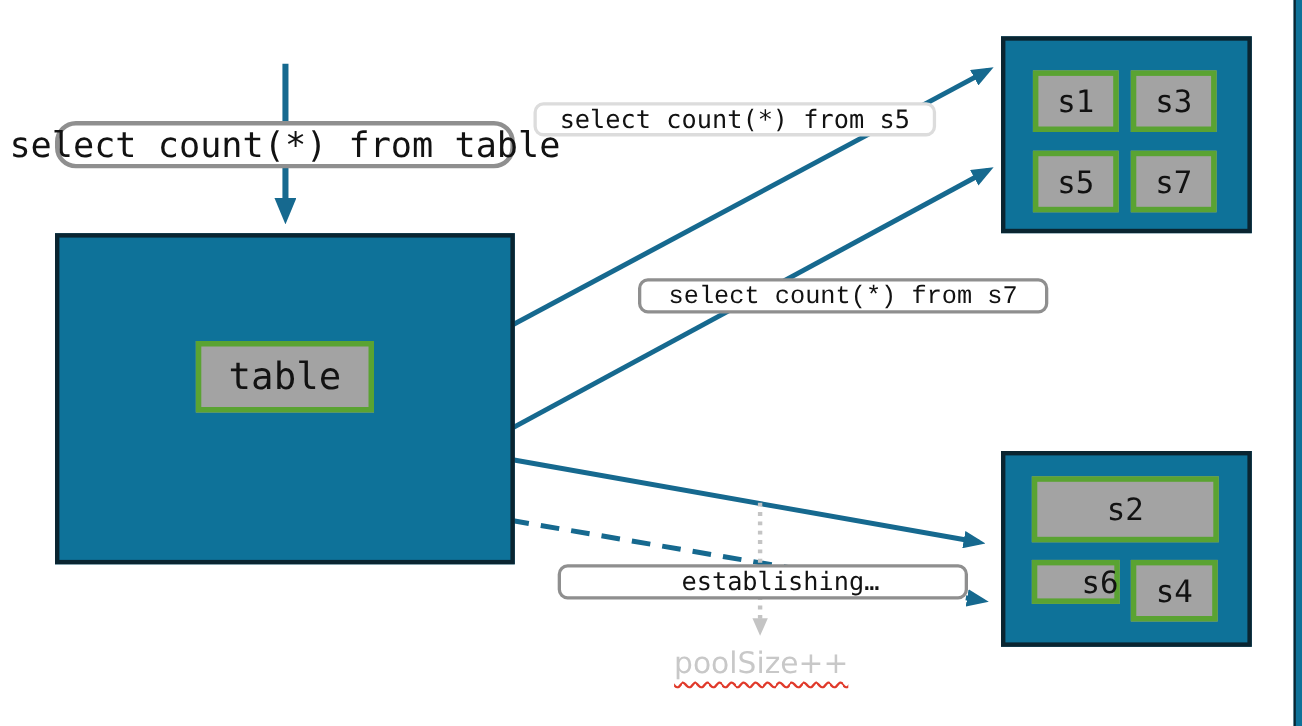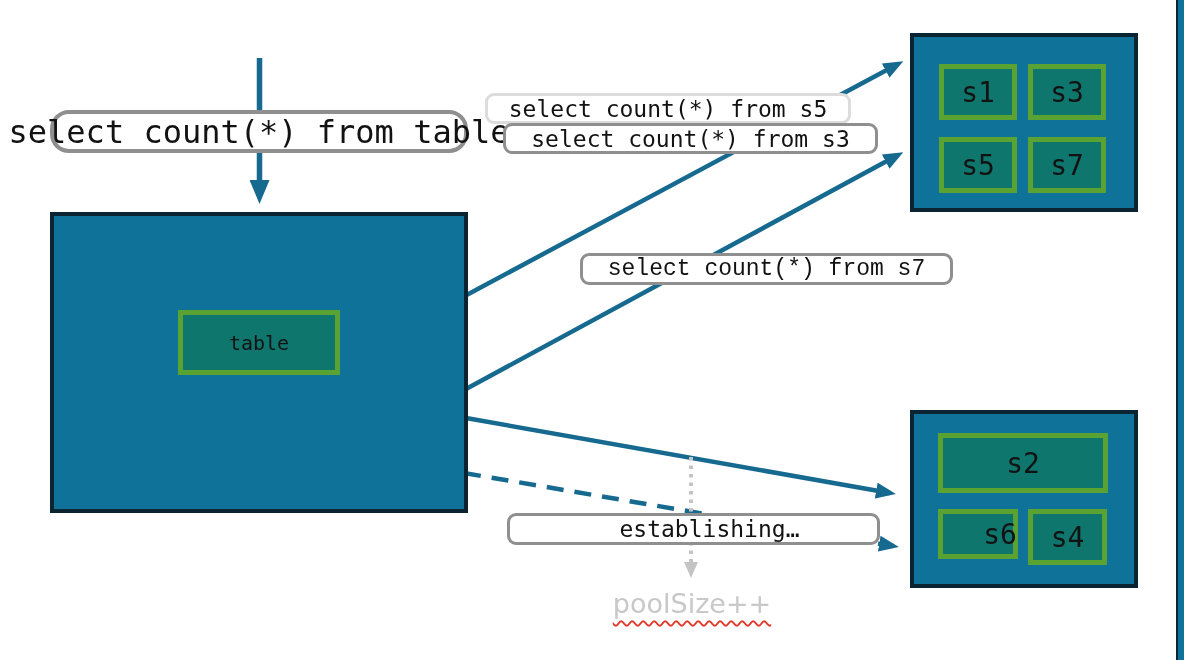--- a/index.html
+++ b/index.html
@@ -16,25 +16,25 @@
     font-size:23px;color:#121212;white-space:nowrap;letter-spacing:0px;
   }
   .qlabel.big{font-size:32px;border-width:4px;border-radius:19px;}
   .qlabel.light{border-color:#dcdcdc;}
   .node{
     position:absolute;z-index:2;box-sizing:border-box;
     background:#0e7299;border:4px solid #0a2531;
   }
   .shard{
     position:absolute;box-sizing:border-box;
-    background:#0f766e;border:5px solid #5aa332;
+    background:#a3a3a3;border:5px solid #5aa332;
     display:flex;align-items:center;justify-content:center;
     font-size:28px;color:#121212;
   }
-  .table-inner{font-size:20px;}
+  .table-inner{font-size:34px;}
   .poolsize{
     position:absolute;z-index:2;width:184px;text-align:center;
     font-family:"DejaVu Sans","Liberation Sans",sans-serif;
     font-size:27px;color:#c8c8c8;
     text-decoration:underline wavy #e03a2b 2px;
     text-underline-offset:7px;
   }
   .slide-edge{
     position:absolute;z-index:4;right:0;top:0;width:8px;height:660px;
     background:#0e7299;border-left:2px solid #0a2531;box-sizing:border-box;
@@ -68,41 +68,40 @@
 
     <line x1="464" y1="473" x2="893" y2="546" stroke="#16698f" stroke-width="4.5" stroke-dasharray="17 11" marker-end="url(#headTeal)"></line>
 
     <line x1="691" y1="457" x2="691" y2="572" stroke="#c4c4c4" stroke-width="4" stroke-dasharray="3.5 5" marker-end="url(#headGray)"></line>
   </svg>
 
   <div class="qlabel big" style="left:50px;top:110px;width:418px;height:43px;">select count(*) from table</div>
 
   <div class="qlabel light" style="left:485px;top:93px;width:366px;height:31px;">select count(*) from s5</div>
 
-  <div class="qlabel" style="left:503px;top:123px;width:375px;height:31px;">select count(*) from s3</div>
 
   <div class="qlabel" style="left:580px;top:253px;width:373px;height:32px;font-family:Liberation Mono, monospace;">select count(*) from s7</div>
 
 
   <div class="qlabel" style="left:507px;top:513px;width:373px;height:32px;padding-left:32px;">establishing…</div>
 
   <div class="node" style="left:50px;top:212px;width:418px;height:301px;">
     <div class="shard table-inner" style="left:124px;top:94px;width:162px;height:65px;">table</div>
   </div>
 
   <div class="node" style="left:910px;top:33px;width:228px;height:179px;">
     <div class="shard" style="left:25px;top:27px;width:78px;height:56px;">s1</div>
     <div class="shard" style="left:114px;top:27px;width:78px;height:56px;">s3</div>
     <div class="shard" style="left:25px;top:100px;width:78px;height:56px;">s5</div>
     <div class="shard" style="left:114px;top:100px;width:78px;height:56px;">s7</div>
   </div>
 
   <div class="node" style="left:910px;top:410px;width:228px;height:178px;">
     <div class="shard" style="left:24px;top:19px;width:170px;height:60px;">s2</div>
-    <div class="shard" style="left:24px;top:95px;width:80px;height:50px;padding-left:44px;">s6</div>
+    <div class="shard" style="left:24px;top:95px;width:80px;height:40px;padding-left:44px;">s6</div>
     <div class="shard" style="left:114px;top:95px;width:79px;height:56px;">s4</div>
   </div>
 
   <div class="poolsize" style="left:600px;top:588px;">poolSize++</div>
 
   <div class="slide-edge"></div>
 
 </div>
 
 </body></html>

